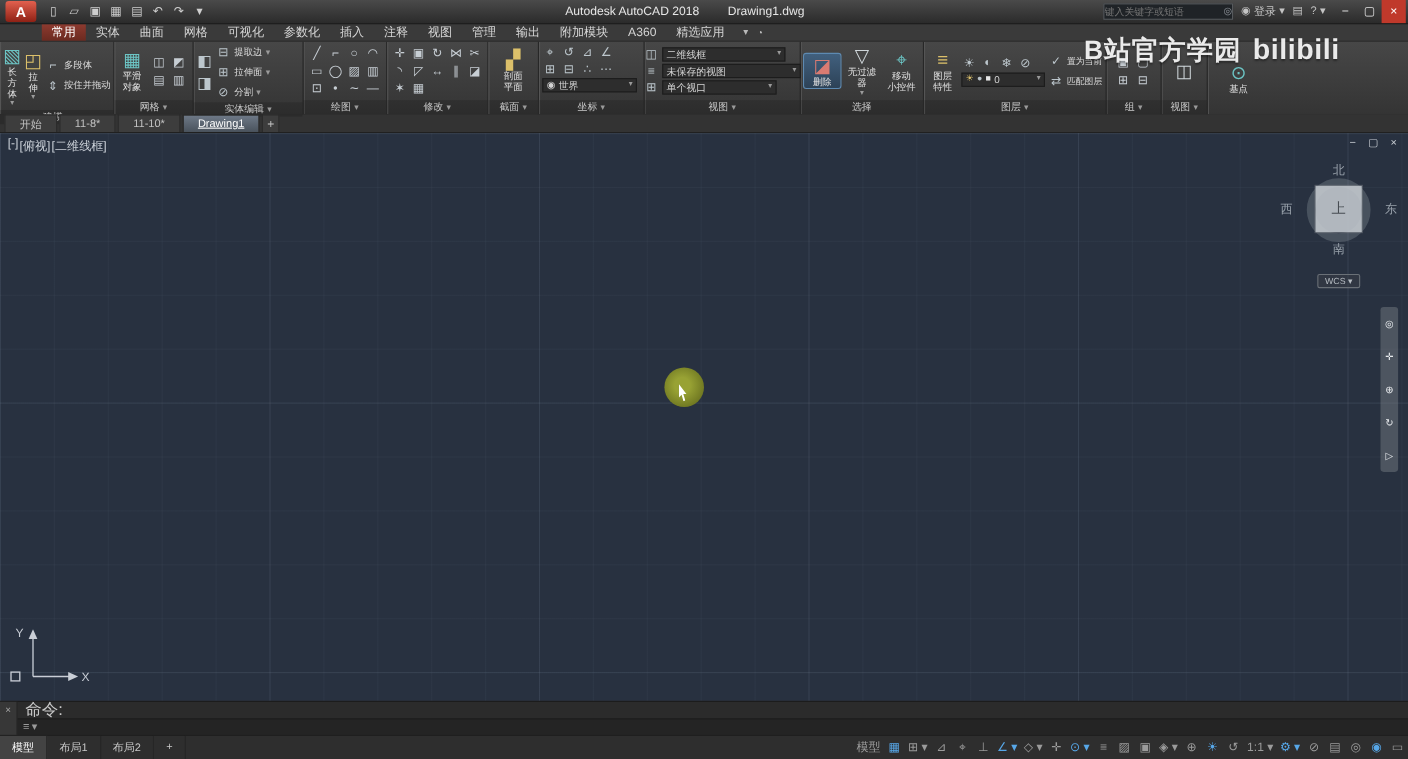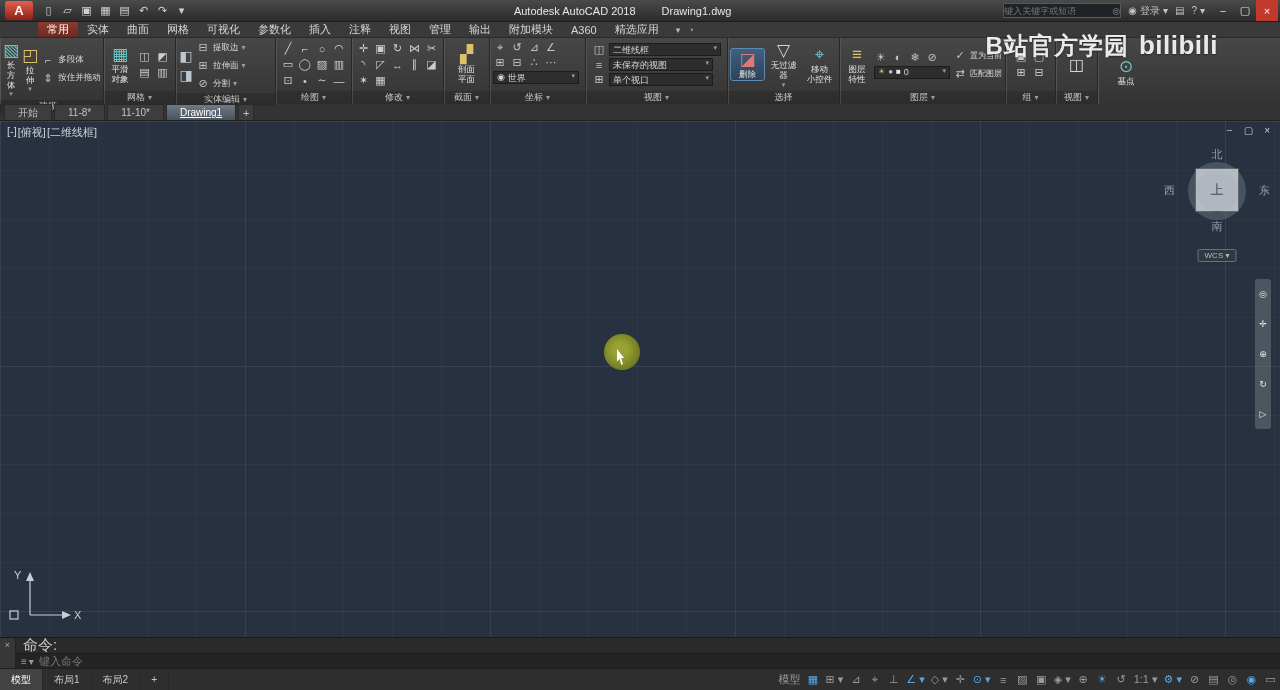--- a/index.html
+++ b/index.html
@@ -452,21 +452,21 @@
             <div class="vrow">
               <span class="sic">◫</span>
               <div class="ddl" style="width:112px">
                 <span>二维线框</span>
                 <span class="car">▾</span>
               </div>
             </div>
 
             <div class="vrow">
               <span class="sic">≡</span>
-              <div class="ddl" style="width:104px">
+              <div class="ddl" style="width:126px">
                 <span>未保存的视图</span>
                 <span class="car">▾</span>
               </div>
             </div>
 
             <div class="vrow">
               <span class="sic">⊞</span>
               <div class="ddl" style="width:104px">
                 <span>单个视口</span>
                 <span class="car">▾</span>
@@ -653,21 +653,20 @@
     <div class="cmd-grip">
       <span>×</span>
     </div>
     <div class="cmd-main">
       <div class="cmd-history">命令:</div>
       <div class="cmd-input">
         <span class="cic">
           <span>≡</span>
           <span>▾</span>
         </span>
-        <input placeholder="键入命令" style="">
       </div>
     </div>
   </div>
 
   <div class="statusbar">
     <div style="display:flex; align-items:stretch">
 
     <div class="ltab active">
           <span>模型</span>
         </div>

